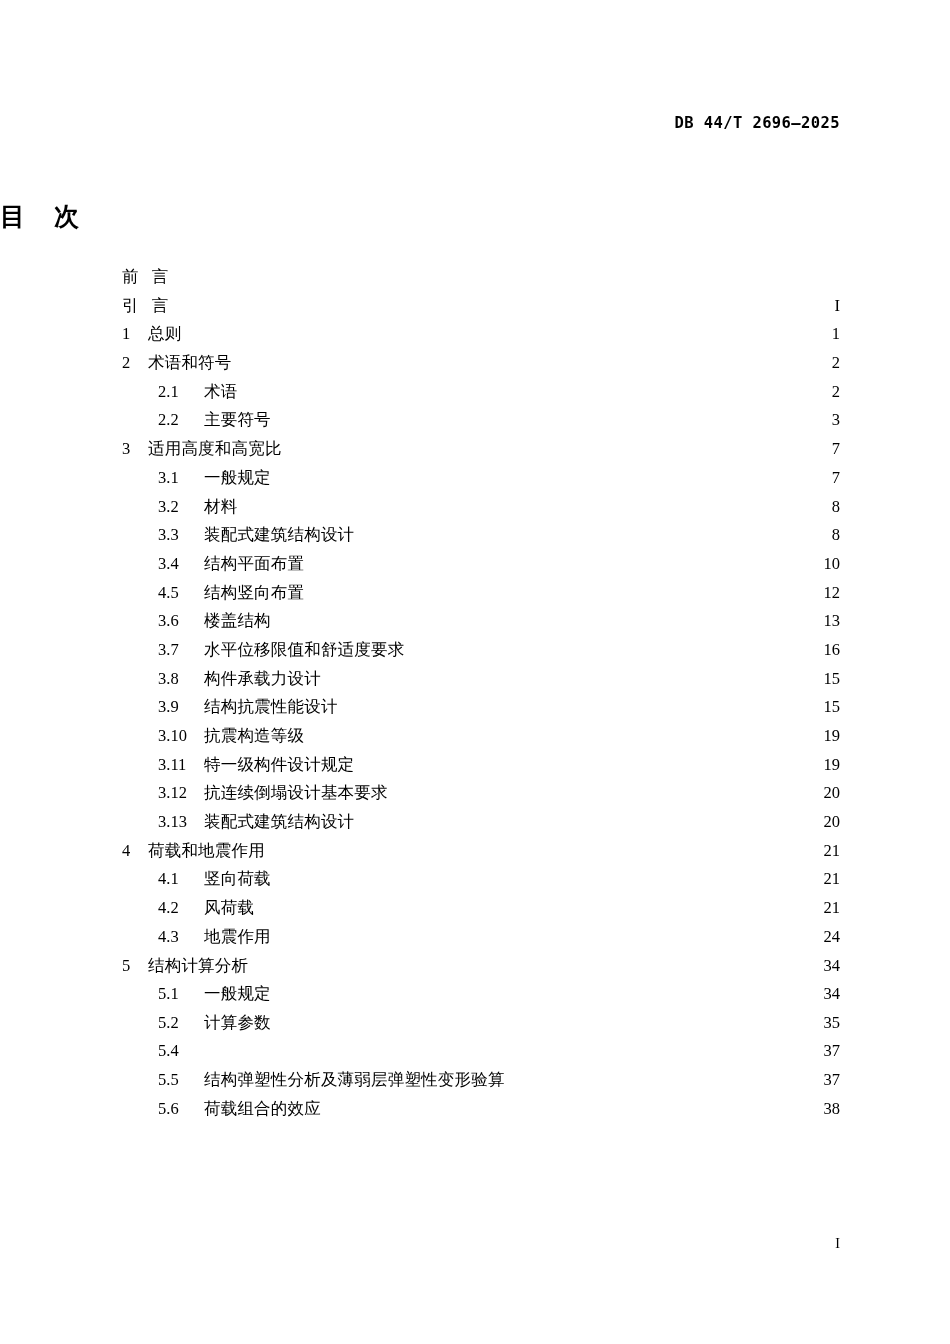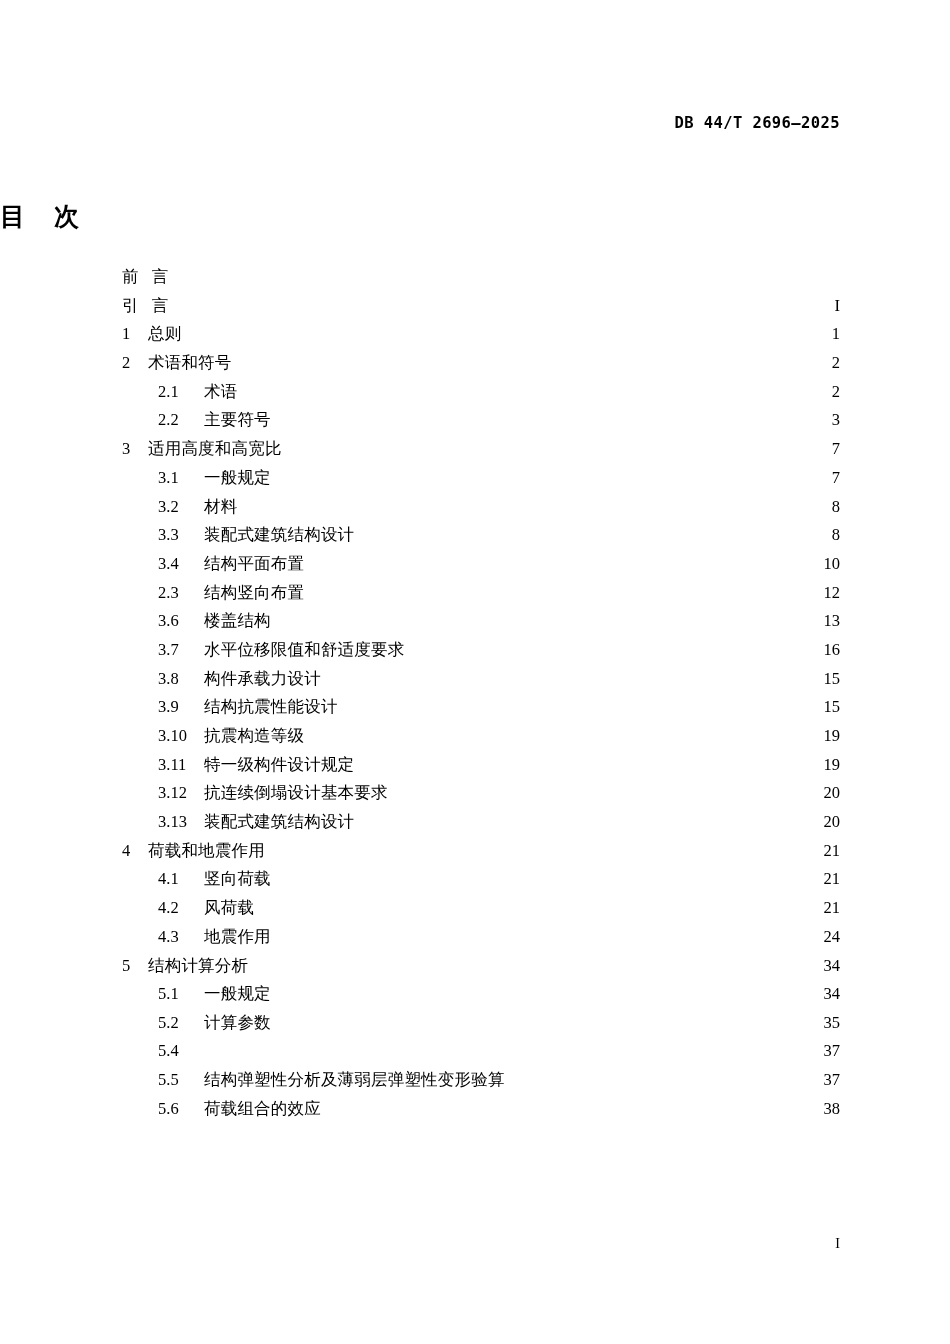--- a/index.html
+++ b/index.html
@@ -204,21 +204,21 @@
         <span class="toc-dots"></span>
         <span class="toc-page">8</span>
       </div>
       <div class="toc-row lvl2">
         <span class="toc-num">3.4</span>
         <span class="toc-label">结构平面布置</span>
         <span class="toc-dots"></span>
         <span class="toc-page">10</span>
       </div>
       <div class="toc-row lvl2">
-        <span class="toc-num">2.3</span>
+        <span class="toc-num">4.5</span>
         <span class="toc-label">结构竖向布置</span>
         <span class="toc-dots"></span>
         <span class="toc-page">12</span>
       </div>
       <div class="toc-row lvl2">
         <span class="toc-num">3.6</span>
         <span class="toc-label">楼盖结构</span>
         <span class="toc-dots"></span>
         <span class="toc-page">13</span>
       </div>

